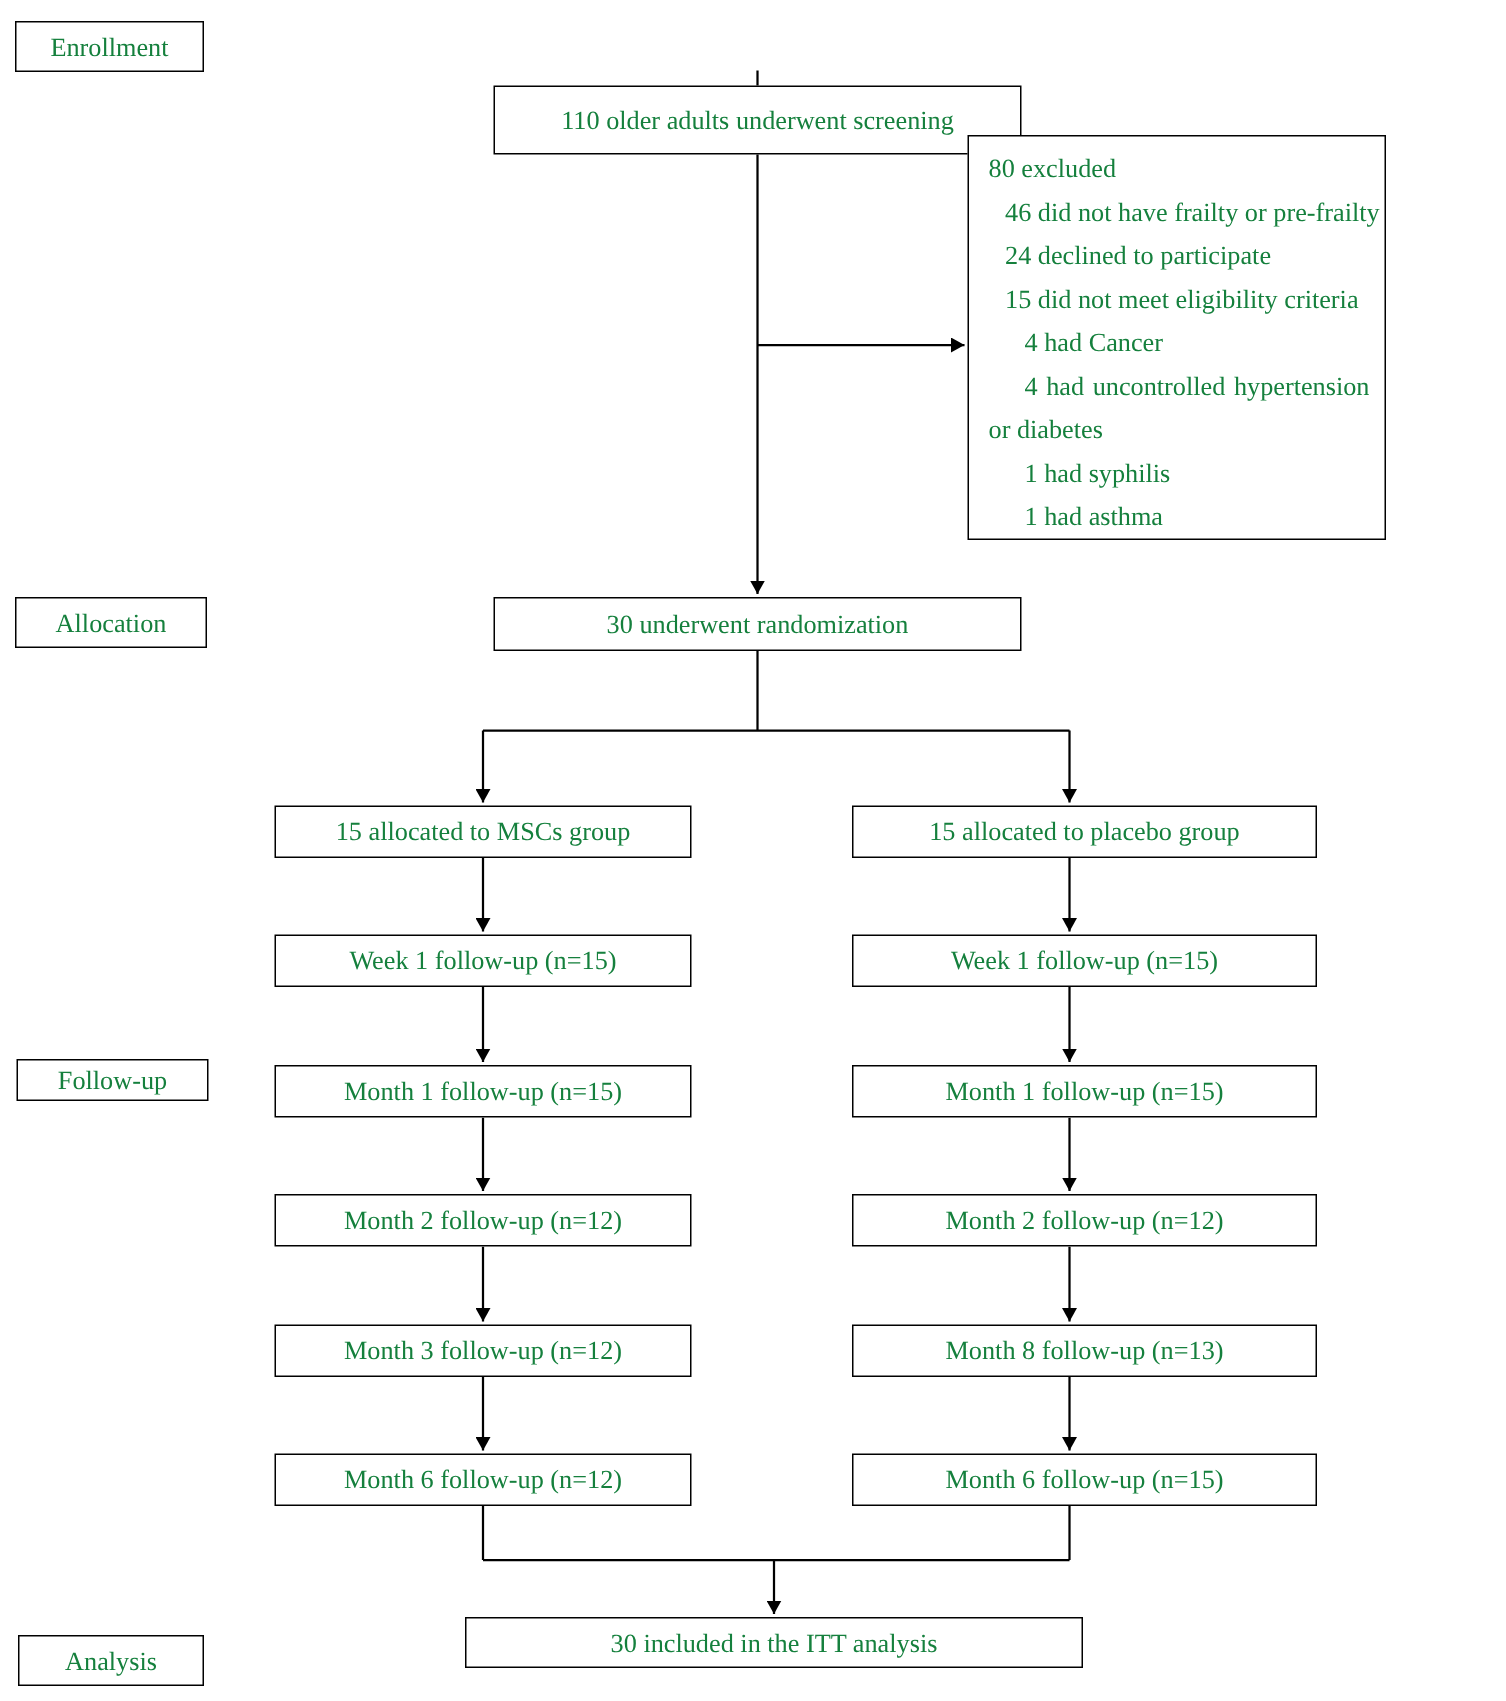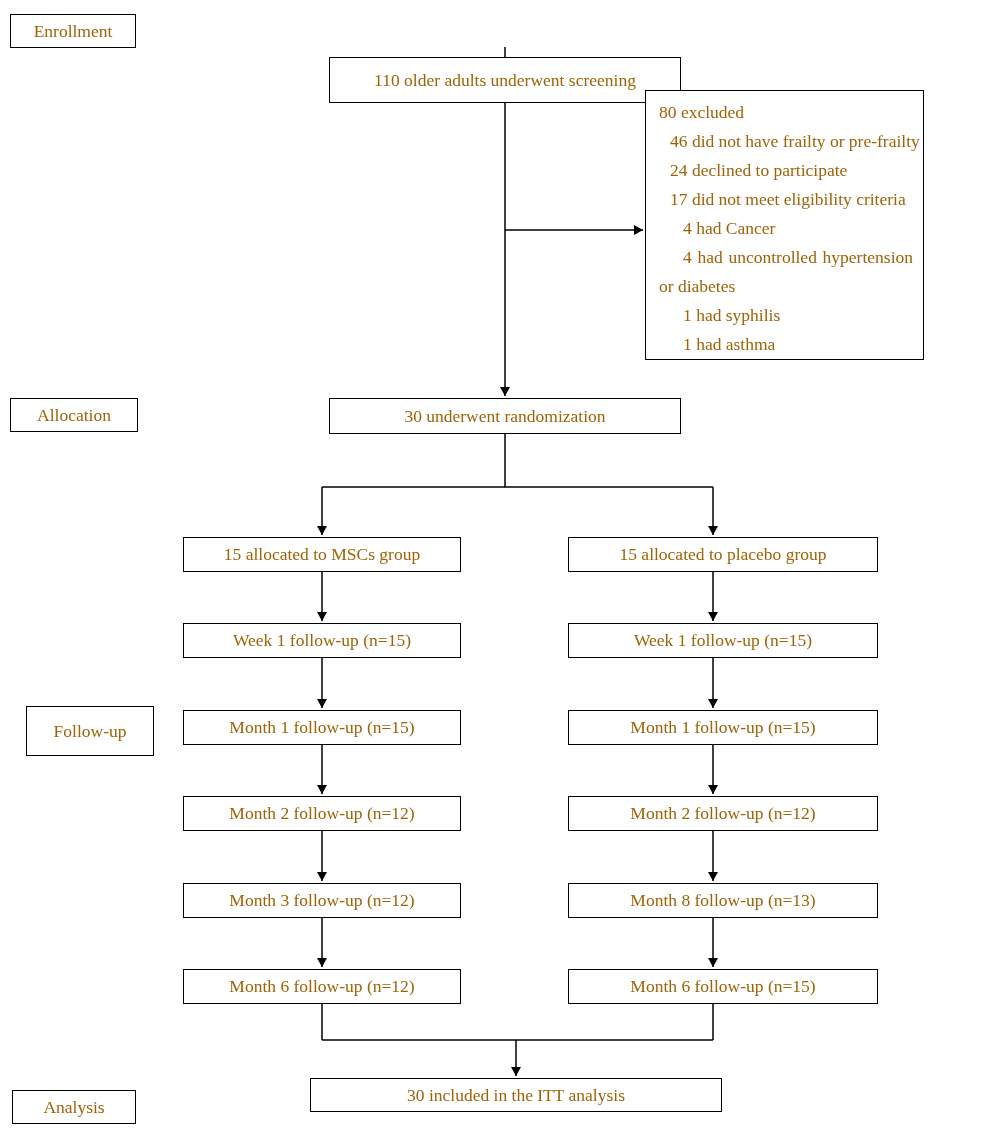--- a/index.html
+++ b/index.html
@@ -4,38 +4,38 @@
 <style>
   * { margin: 0; padding: 0; box-sizing: border-box; }
   html, body { background: #ffffff; }
   .flow {
     position: relative;
     width: 1004px;
     height: 1134px;
     background: #ffffff;
     font-family: "Liberation Serif", serif;
     font-size: 17.5px;
-    color: #a16207;
+    color: #15803d;
     overflow: hidden;
   }
   .wires { position: absolute; left: 0; top: 0; }
   .box {
     position: absolute;
     border: 1.5px solid #000000;
     background: #ffffff;
     display: flex;
     align-items: center;
     justify-content: center;
     text-align: center;
     line-height: 1.15;
   }
   
   #stage-enrollment { left: 10px;  top: 14px;   width: 126px; height: 34px; }
   #stage-allocation { left: 10px;  top: 398px;  width: 128px; height: 34px; }
-  #stage-followup   { left: 26px;  top: 706px;  width: 128px; height: 50px; }
+  #stage-followup   { left: 11px;  top: 706px;  width: 128px; height: 28px; }
   #stage-analysis   { left: 12px;  top: 1078px; width: 124px; height: 34px; margin-top: 12px; }
   
   #box-screening     { left: 329px; top: 13px;   width: 352px; height: 46px; margin-top: 44px; }
   #box-randomization { left: 329px; top: 398px;  width: 352px; height: 36px; }
   #box-itt           { left: 310px; top: 1078px; width: 412px; height: 34px; }
   
   #box-exclusion {
     left: 645px; top: 90px; width: 279px; height: 270px;
     display: block; text-align: left; padding: 7px 8px;
   }
@@ -104,21 +104,21 @@
   <div class="box" id="stage-allocation">Allocation</div>
   <div class="box" id="stage-followup">Follow-up</div>
   <div class="box" id="stage-analysis">Analysis</div>
 
   <div class="box" id="box-screening">110 older adults underwent screening</div>
 
   <div class="box" id="box-exclusion">
     <div class="xline x0">80 excluded</div>
     <div class="xline x1">46 did not have frailty or pre-frailty</div>
     <div class="xline x1">24 declined to participate</div>
-    <div class="xline x1">17 did not meet eligibility criteria</div>
+    <div class="xline x1">15 did not meet eligibility criteria</div>
     <div class="xline x2">4 had Cancer</div>
     <div class="xline x2j">4 had uncontrolled hypertension</div>
     <div class="xline x0">or diabetes</div>
     <div class="xline x2">1 had syphilis</div>
     <div class="xline x2">1 had asthma</div>
   </div>
 
   <div class="box" id="box-randomization">30 underwent randomization</div>
 
   <div class="box col-left row-0">15 allocated to MSCs group</div>

